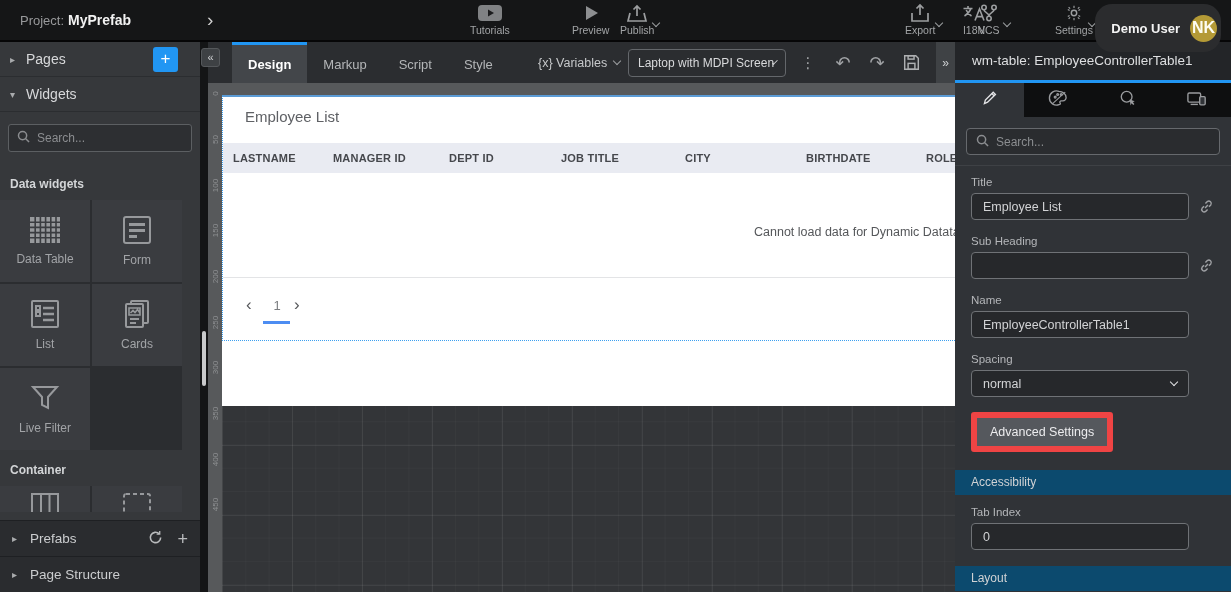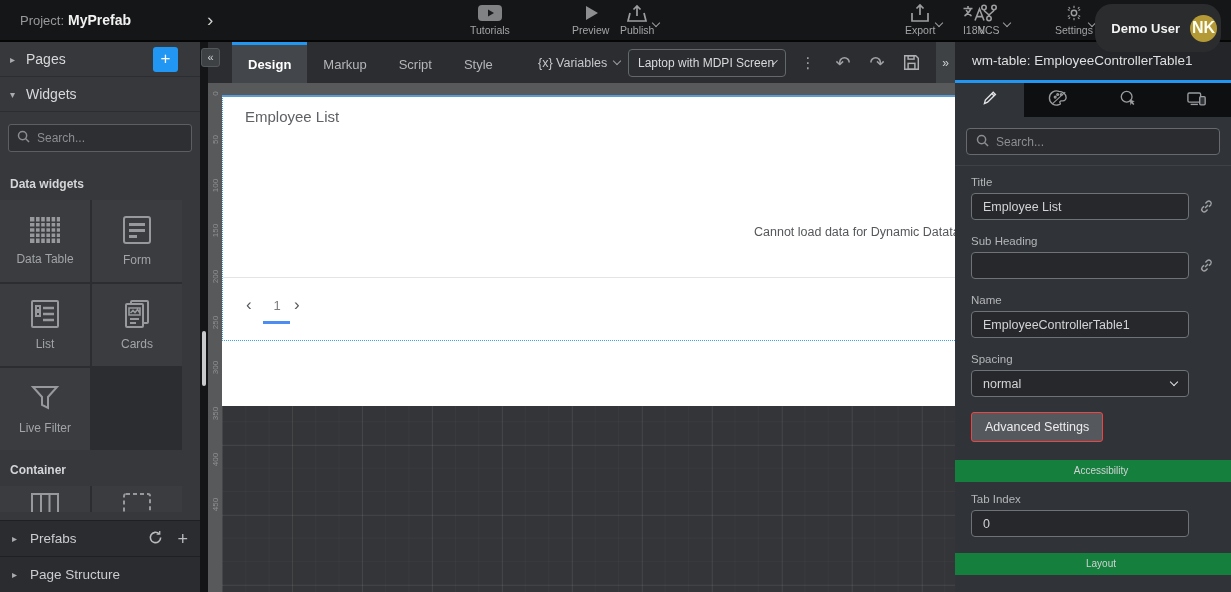--- a/index.html
+++ b/index.html
@@ -104,22 +104,22 @@
   .rp-tab.active { background:#303337; color:#e4e5e7; }
   .panel-search { margin:11px 11px 10px 11px; height:27px; background:#2a2c2f; border:1px solid #66696d; border-radius:4px; display:flex; align-items:center; padding:0 9px; }
   .rp-divider { border-bottom:1px solid #3e4145; }
   .rp-fields { padding:10px 16px 0 16px; }
   .fld-label { font-size:11.5px; color:#b4b6b9; margin-bottom:5px; }
   .fld-row { display:flex; align-items:center; margin-bottom:15px; }
   .fld-input { width:218px; height:27px; background:#26282b; border:1px solid #6f7276; border-radius:4px; color:#d2d3d5; font-size:12.5px; font-family:inherit; padding:0 11px; outline:none; }
   .bind-ico { margin-left:9px; color:#9fa1a4; cursor:pointer; display:flex; }
   .fld-select { width:218px; height:27px; background:#26282b; border:1px solid #6f7276; border-radius:4px; color:#d2d3d5; font-size:12.5px; display:flex; align-items:center; padding:0 11px; cursor:pointer; }
   .fld-select .chev { margin-left:auto; border-color:#e2e3e5; margin-top:-3px; }
-  .adv-btn { display:inline-block; margin:0 0 2px 0; padding:7px 13px; background:#55585d; border:1px solid #ef4444; border-radius:3px; color:#ececee; font-size:12.5px; cursor:pointer; }
-  .rp-section { margin:16px -16px 0 -16px; background:#15803d; color:#d0d2d4; font-size:10px; padding:5px 0 6px 16px; cursor:pointer;text-align:center; }
+  .adv-btn { display:inline-block; margin:0 0 2px 0; padding:7px 13px; background:#55585d; border:6px solid #ef4444; border-radius:3px; color:#ececee; font-size:12.5px; cursor:pointer; }
+  .rp-section { margin:16px -16px 0 -16px; background:#0c4a6e; color:#d0d2d4; font-size:12px; padding:5px 0 6px 16px; cursor:pointer; }
   .rp-section + .sec-pad { padding-top:11px; }
 
   svg { overflow:visible; }
 </style>
 </head>
 <body>
 
 <div id="app">
 
   <div class="topbar">
@@ -369,20 +369,29 @@
     <span class="ruler-label" style="top:235px">250</span>
     <span class="ruler-label" style="top:280px">300</span>
     <span class="ruler-label" style="top:326px">350</span>
     <span class="ruler-label" style="top:372px">400</span>
     <span class="ruler-label" style="top:417px">450</span>
   </div>
 
   <div class="page">
     <div class="table-widget">
       <div class="tw-title">Employee List</div>
+      <div class="tw-header">
+        <div class="tw-col">LASTNAME</div>
+        <div class="tw-col">MANAGER ID</div>
+        <div class="tw-col">DEPT ID</div>
+        <div class="tw-col">JOB TITLE</div>
+        <div class="tw-col">CITY</div>
+        <div class="tw-col">BIRTHDATE</div>
+        <div class="tw-col">ROLE</div>
+      </div>
       <div class="tw-body">
         <div class="tw-msg">Cannot load data for Dynamic Datata</div>
       </div>
       <div class="tw-pager">
         <span class="pg-prev">‹</span>
         <span class="pg-num">1</span>
         <span class="pg-next">›</span>
         <span class="pg-line"></span>
       </div>
     </div>

